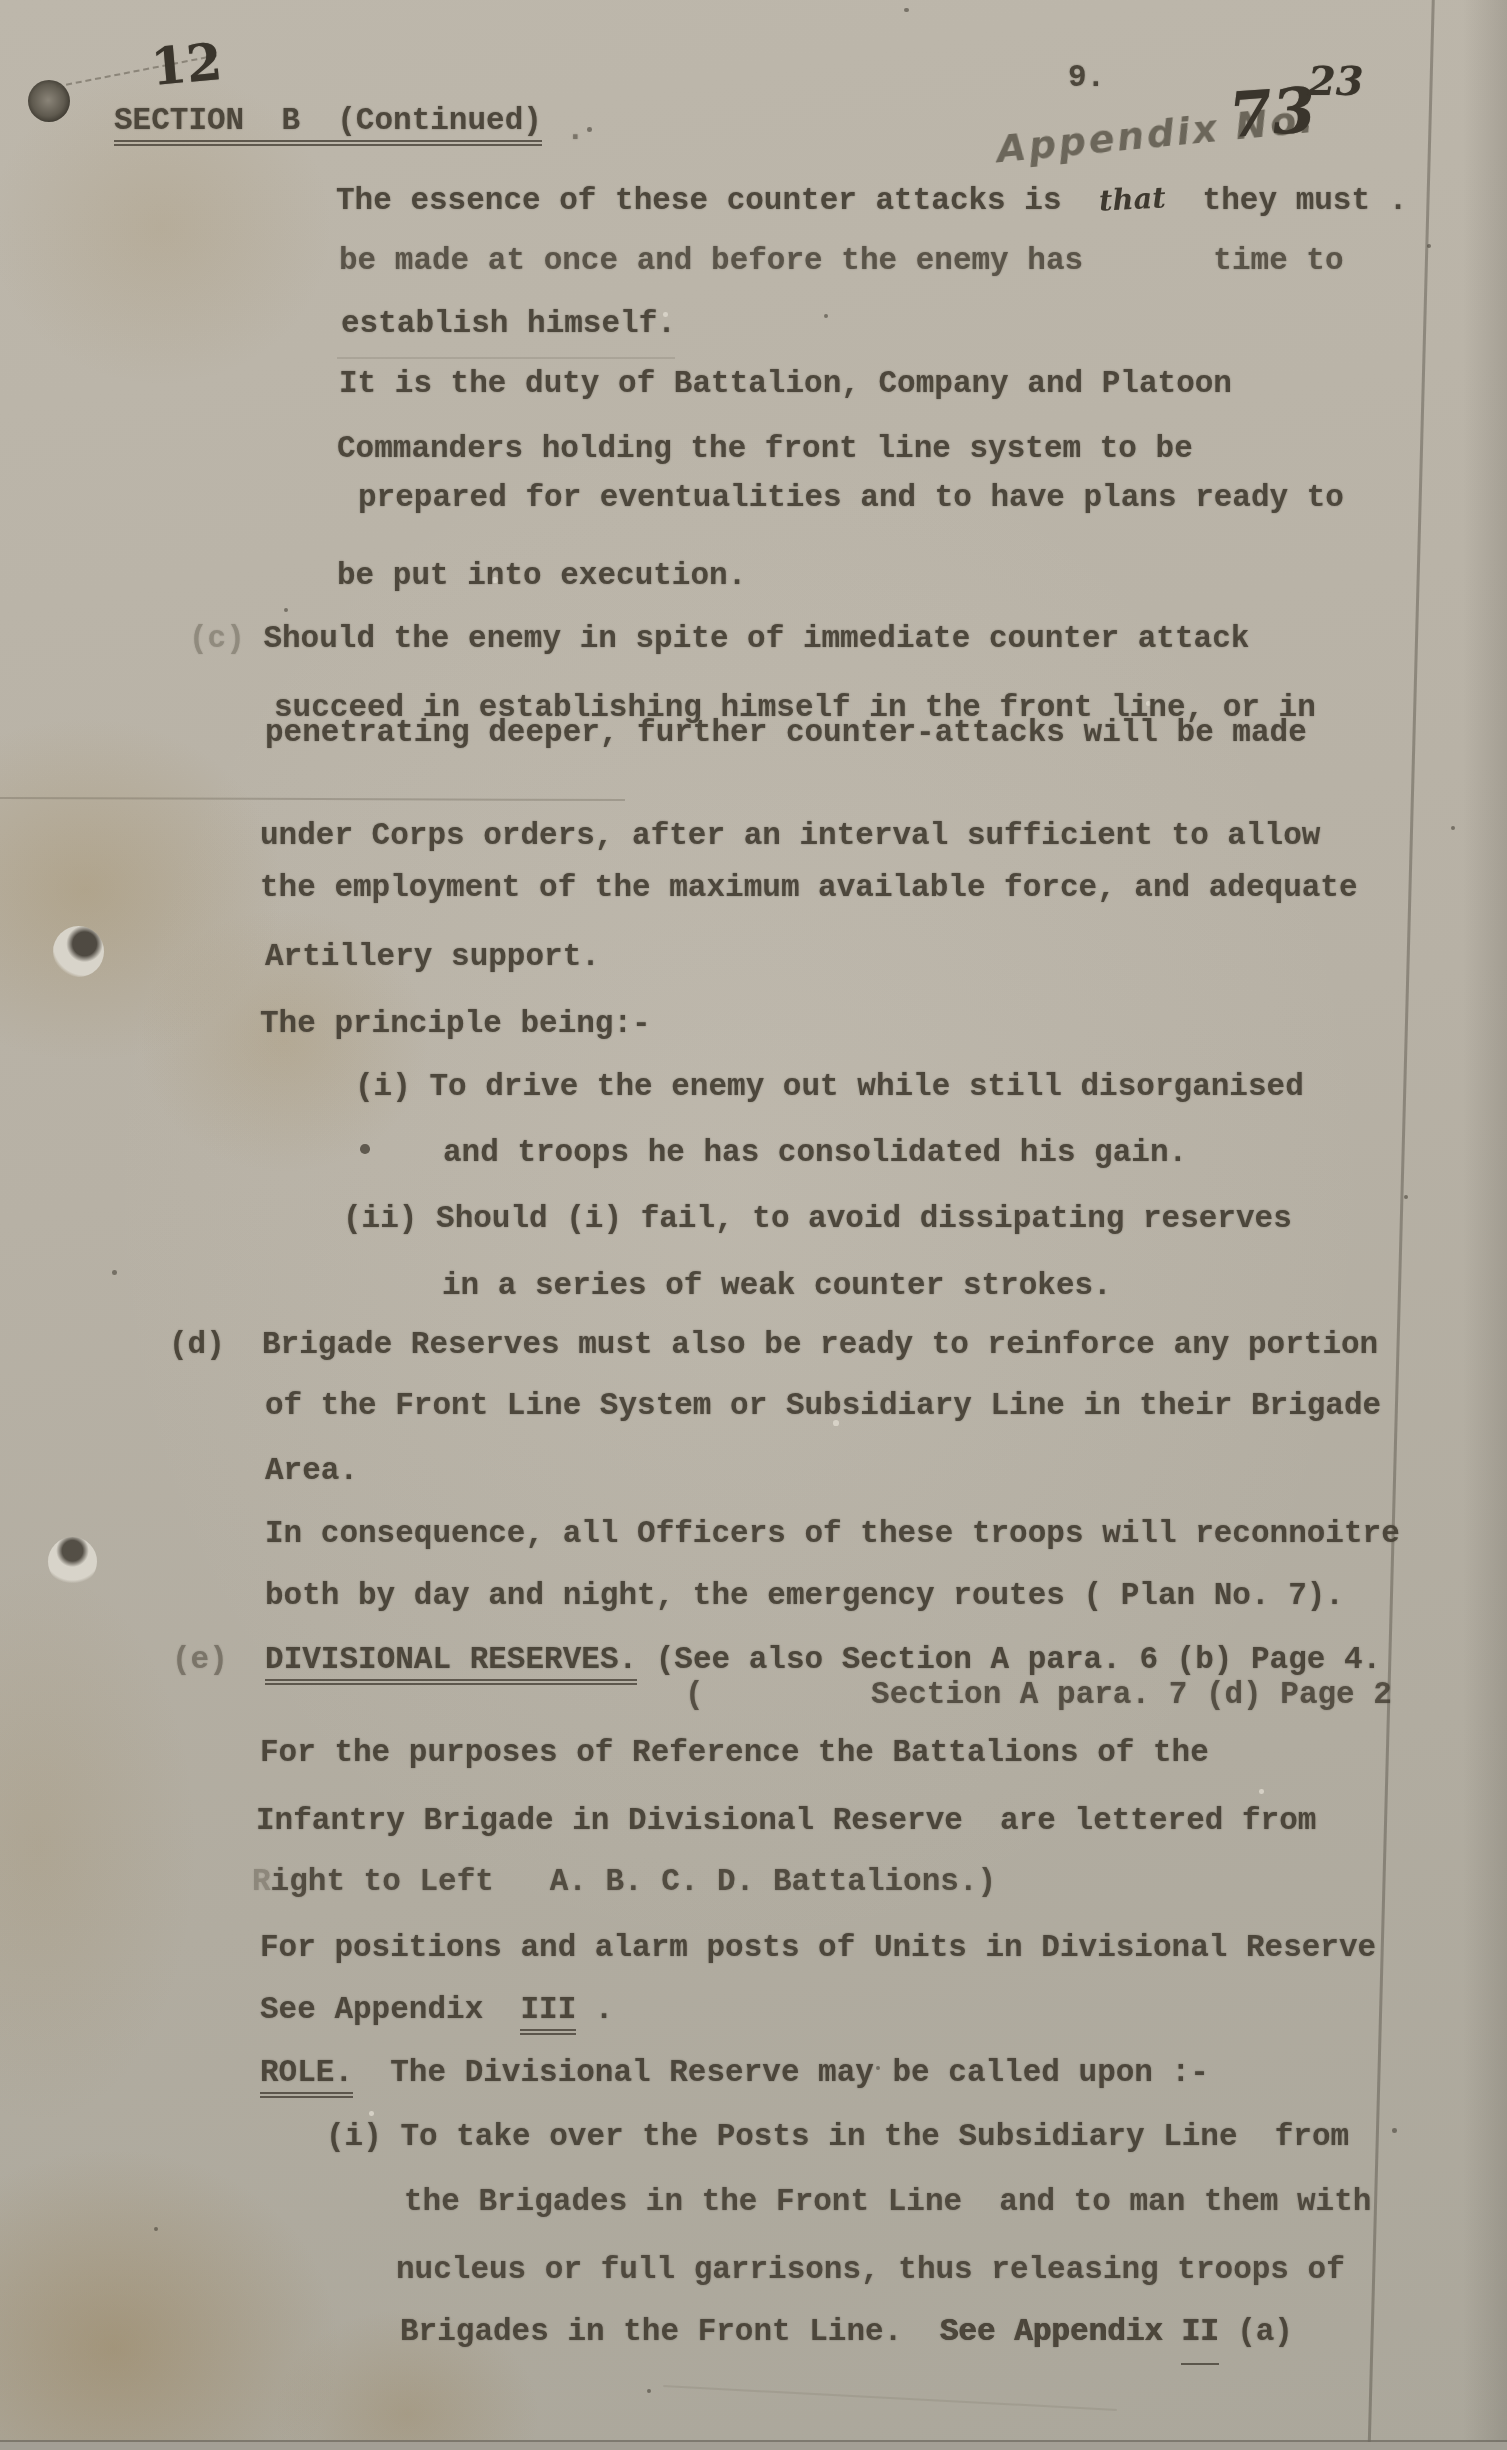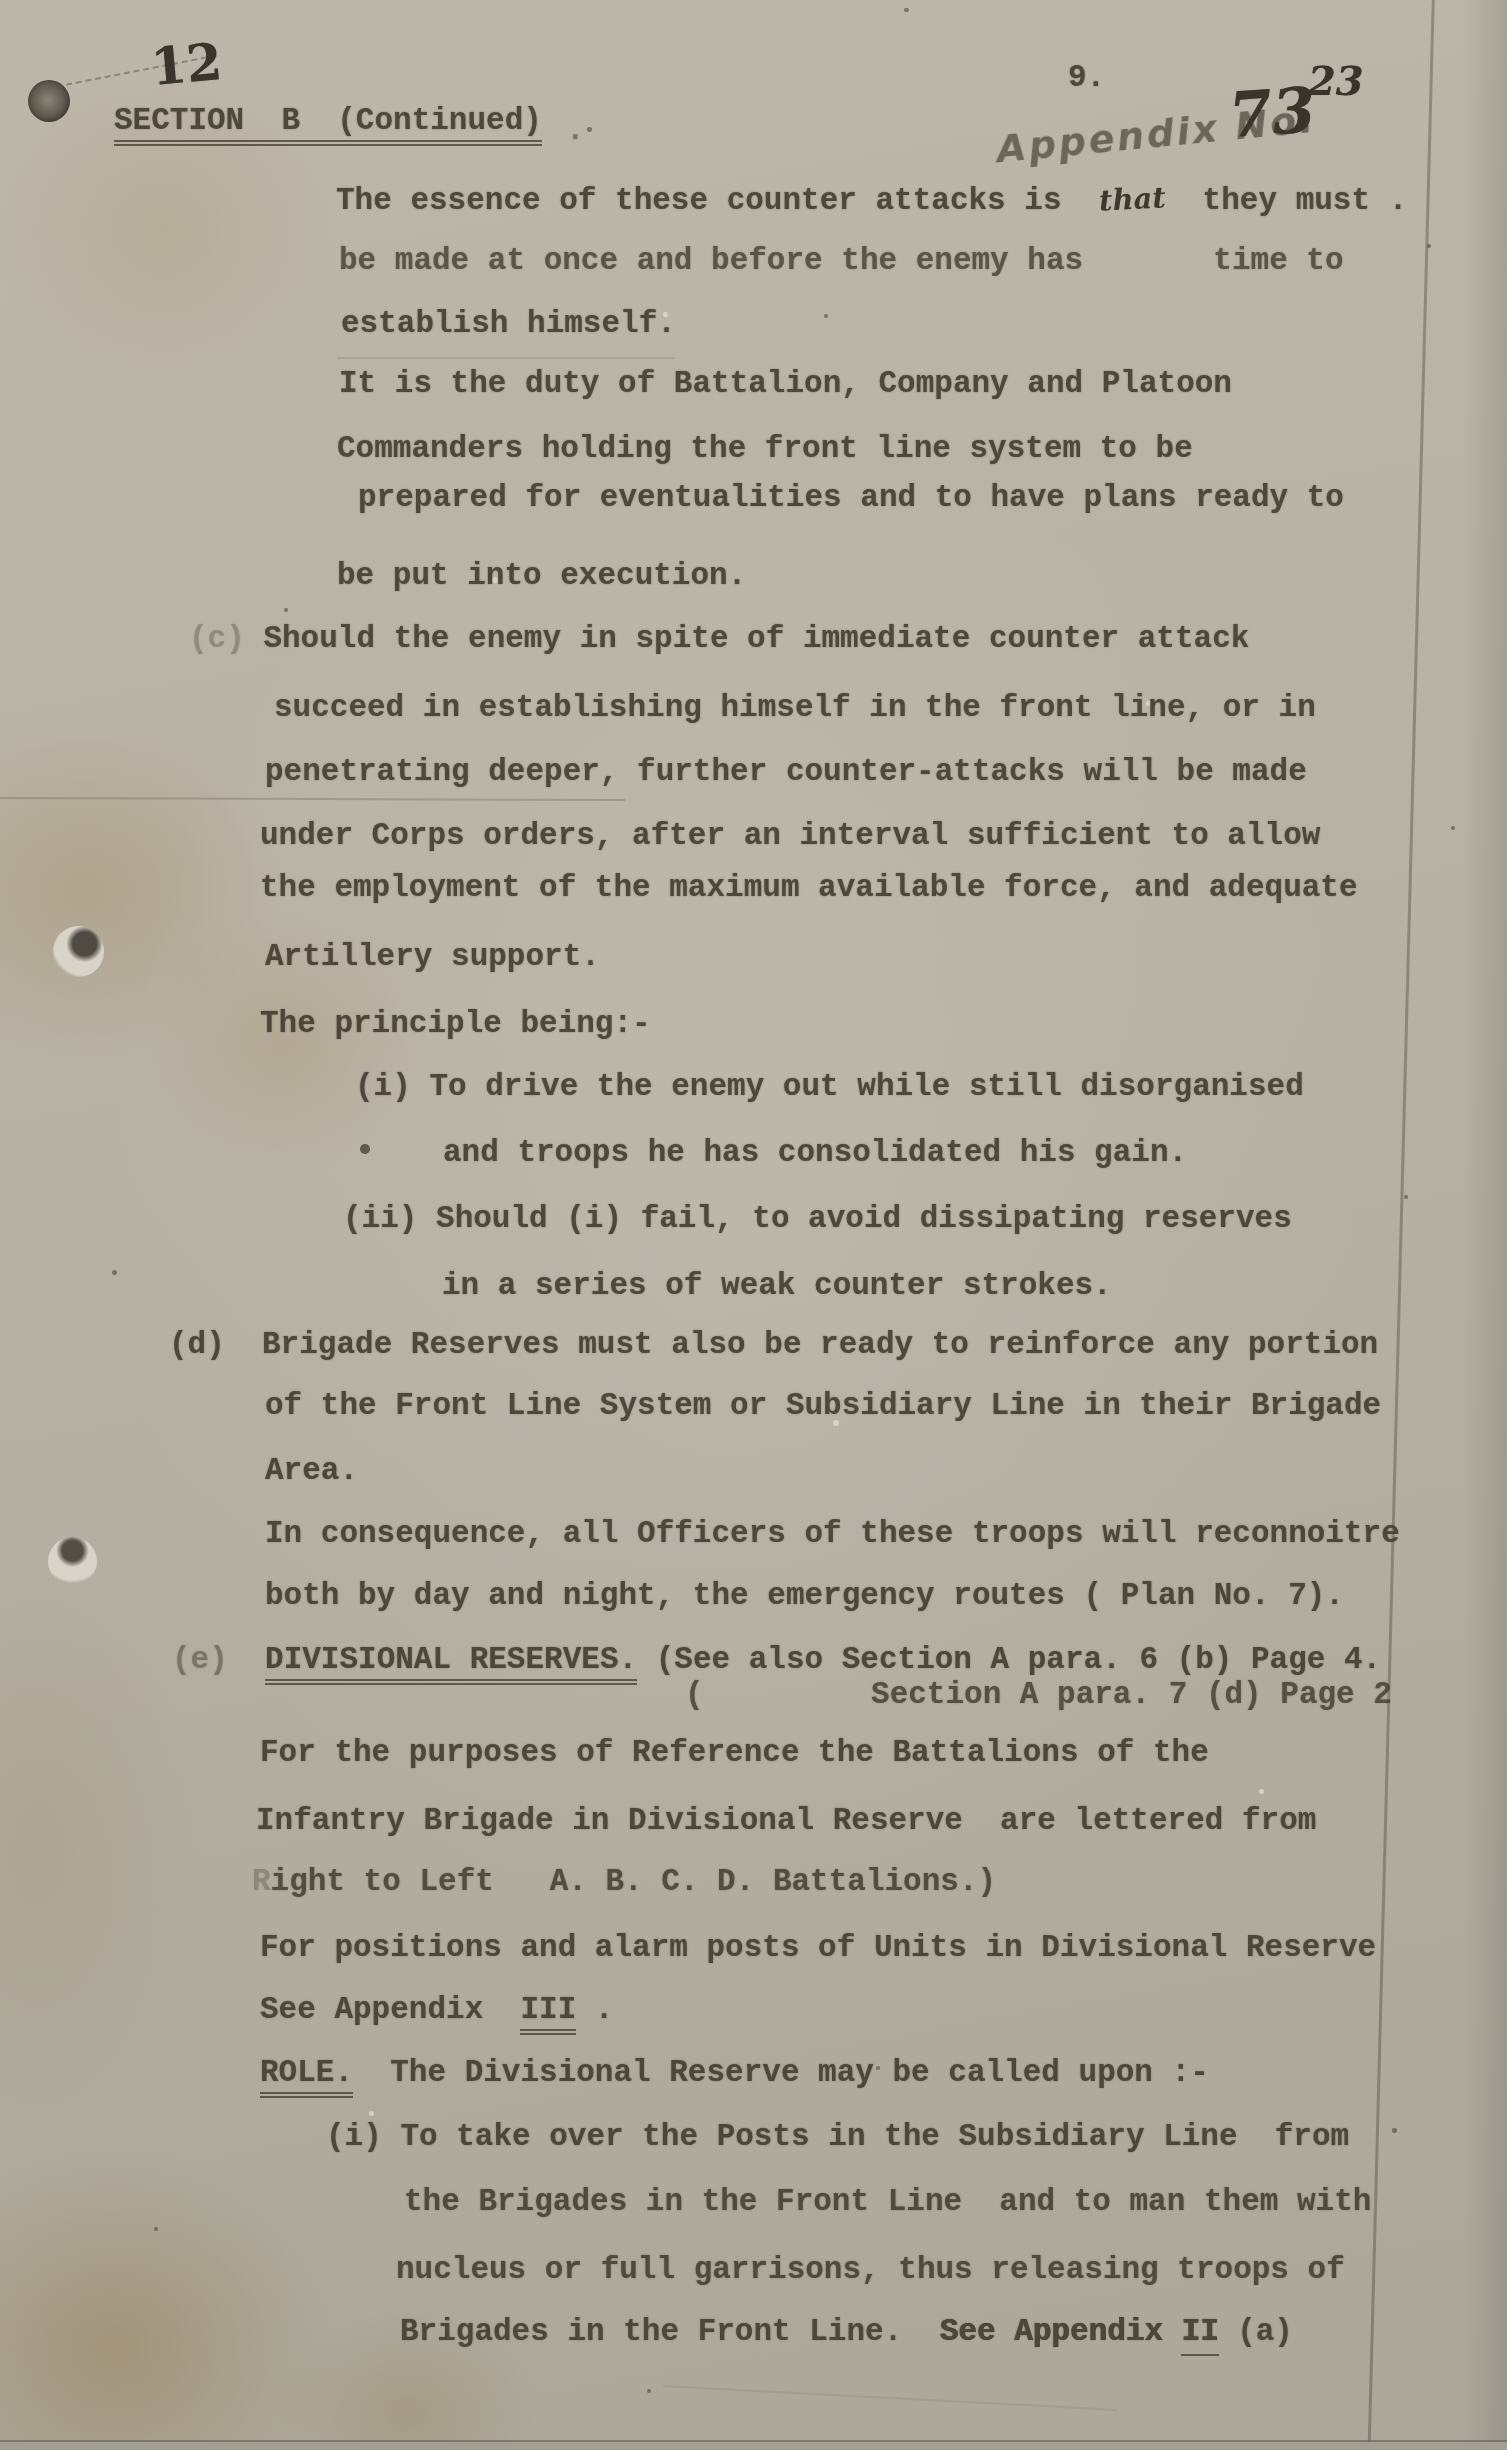--- a/index.html
+++ b/index.html
@@ -20,21 +20,21 @@
     position:absolute; white-space:pre;
     font:700 31px/34px "Liberation Mono", monospace;
     color:#453f34; text-shadow:0 0 1.9px rgba(69,63,52,.55);
     filter:blur(0.3px); opacity:.93;
   }
   .hand{
     font:italic 700 29px "DejaVu Serif", serif; color:#353026;
     display:inline-block; transform:rotate(-3deg); text-shadow:none;
   }
   .u2{border-bottom:6.6px double rgba(64,58,48,.8); padding-bottom:1.9px;}
-  .u1{border-bottom:2.8px solid rgba(64,58,48,.8); padding-bottom:5px;}
+  .u1{border-bottom:2.8px solid rgba(64,58,48,.8); padding-bottom:14px;}
   .faint{opacity:.38;}
   .dim{opacity:.55;}
   .overstrike{text-shadow:0.9px 0 0 currentColor, 0 0 1.9px rgba(69,63,52,.55);}
   .handwrite{
     position:absolute; font-family:"DejaVu Serif", serif; font-weight:700;
     color:#3a352c; text-shadow:0 0 0.9px rgba(58,53,44,.6);
   }
   .stamp{
     position:absolute; left:996px; top:112px;
     font:italic 700 38px "DejaVu Sans", sans-serif; letter-spacing:2.8px;
@@ -110,21 +110,21 @@
   <div class="line" style="left:339px; top:244px; opacity:.82;">be made at once and before the enemy has       time to</div>
   <div class="line" style="left:341px; top:307px;">establish himself.</div>
 
   <div class="line" style="left:339px; top:367px;">It is the duty of Battalion, Company and Platoon</div>
   <div class="line" style="left:337px; top:432px;">Commanders holding the front line system to be</div>
   <div class="line" style="left:337px; top:481px;margin-left:21px;">prepared for eventualities and to have plans ready to</div>
   <div class="line" style="left:337px; top:559px;">be put into execution.</div>
 
   <div class="line" style="left:189px; top:622px;"><span class="faint">(c)</span><span> Should the enemy in spite of immediate counter attack</span></div>
   <div class="line" style="left:274px; top:691px;">succeed in establishing himself in the front line, or in</div>
-  <div class="line" style="left:265px; top:755px;">penetrating deeper, further counter-attacks will be made</div>
+  <div class="line" style="left:265px; top:716px;">penetrating deeper, further counter-attacks will be made</div>
   <div class="line" style="left:260px; top:819px;">under Corps orders, after an interval sufficient to allow</div>
   <div class="line" style="left:260px; top:871px;">the employment of the maximum available force, and adequate</div>
   <div class="line" style="left:265px; top:940px;">Artillery support.</div>
   <div class="line" style="left:260px; top:1007px;">The principle being:-</div>
 
   <div class="line" style="left:355px; top:1070px;"><span>(i)</span><span> To drive the enemy out while still disorganised</span></div>
   <div class="bullet-dot"></div>
   <div class="line" style="left:443px; top:1136px;">and troops he has consolidated his gain.</div>
   <div class="line" style="left:343px; top:1202px;"><span>(ii)</span><span> Should (i) fail, to avoid dissipating reserves</span></div>
   <div class="line" style="left:442px; top:1269px;">in a series of weak counter strokes.</div>

